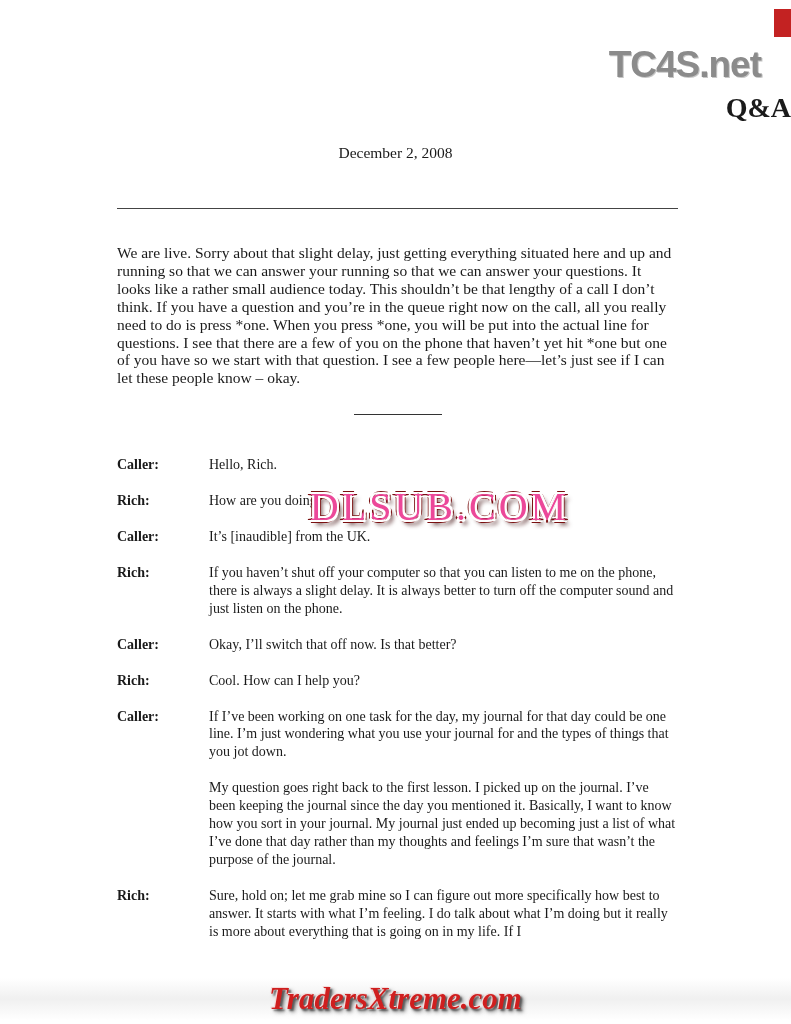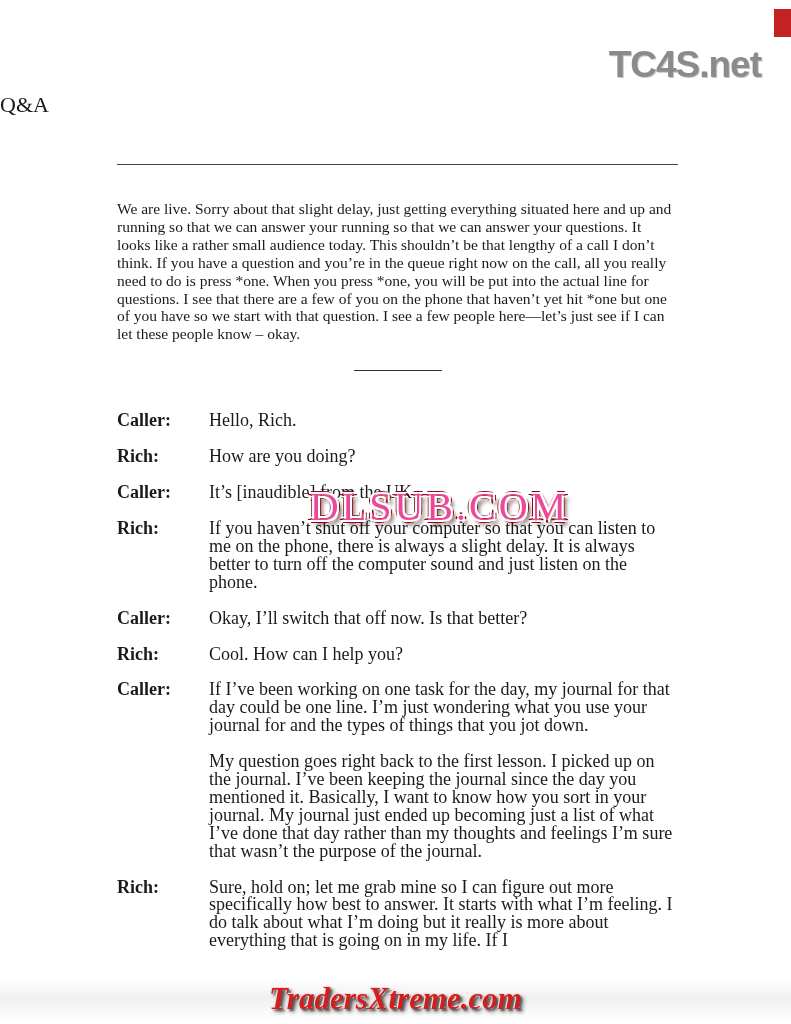--- a/index.html
+++ b/index.html
@@ -36,23 +36,23 @@
     right: 0;
     width: 17px;
     height: 28px;
     background: #c32222;
   }
 
   
   .title {
     margin: 0;
     padding-top: 92px;
-    text-align: left;
-    font-size: 22px;
-    font-weight: normal;
+    text-align: right;
+    font-size: 28px;
+    font-weight: bold;
   }
   .date {
     margin-top: 20px;
     text-align: center;
     font-size: 15.5px;
   }
 
   .content {
     padding: 0 113px 0 117px;
   }
@@ -76,21 +76,21 @@
     margin: 27px auto 0 auto;
   }
 
   
   .dialog {
     margin-top: 41px;
   }
   .dialog-row {
     display: flex;
     margin-bottom: 18px;
-    font-size: 18px;
+    font-size: 14px;
     line-height: 17.9px;
   }
   .speaker {
     width: 92px;
     flex: 0 0 92px;
     font-weight: bold;
   }
   .speech {
     flex: 1;
   }
@@ -153,20 +153,21 @@
 </style>
 </head>
 <body>
 
 <div class="page">
 
   <span class="logo-text">TC4S.net</span>
   <span class="logo-red-block"></span>
 
   <h1 class="title">Q&amp;A</h1>
+  <div class="date">December 2, 2008</div>
 
   <div class="content">
     <hr class="rule">
 
     <p class="intro">We are live. Sorry about that slight delay, just getting everything situated here and up and running so that we can answer your running so that we can answer your questions. It looks like a rather small audience today. This shouldn’t be that lengthy of a call I don’t think. If you have a question and you’re in the queue right now on the call, all you really need to do is press *one. When you press *one, you will be put into the actual line for questions. I see that there are a few of you on the phone that haven’t yet hit *one but one of you have so we start with that question. I see a few people here—let’s just see if I can let these people know – okay.</p>
 
     <div class="small-rule"></div>
 
     <div class="dialog">
 

